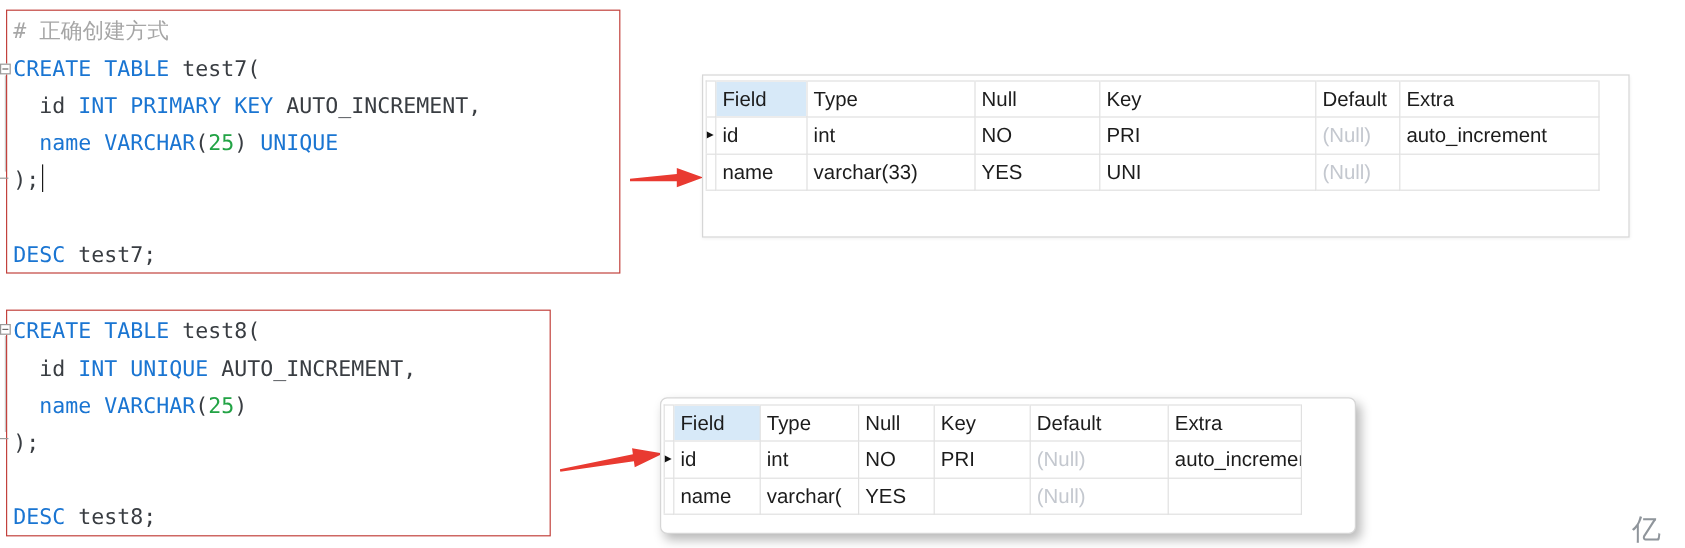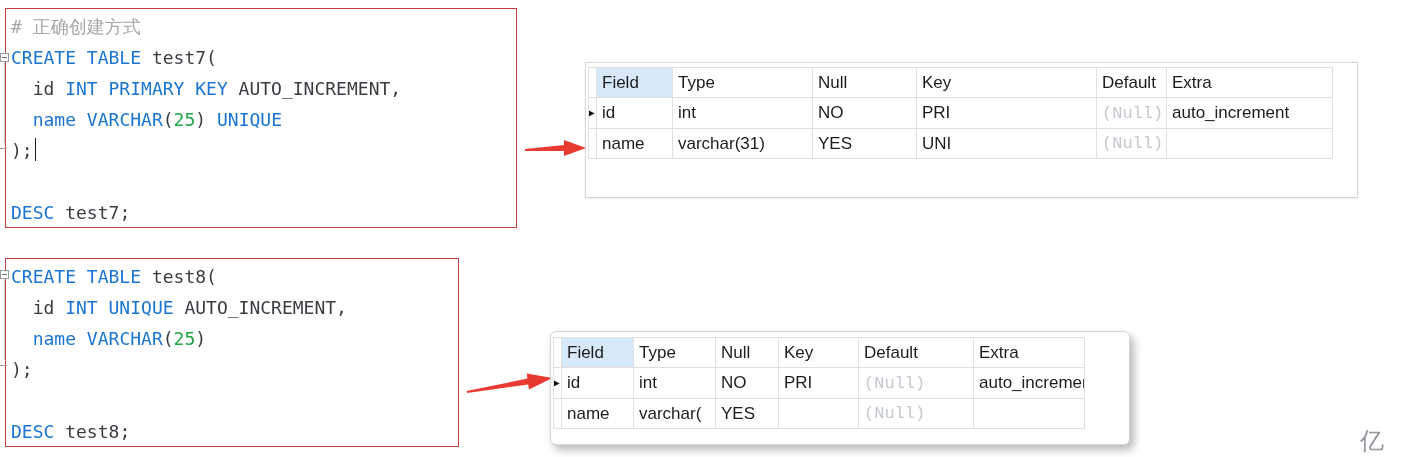--- a/index.html
+++ b/index.html
@@ -40,21 +40,21 @@
   #panel2{border-radius:6px;box-shadow:4px 5px 9px rgba(0,0,0,0.28);padding:5px 0 0 2px;}
   table.grid{border-collapse:collapse;table-layout:fixed;
     font-size:17px;color:var(--table-text);border:1px solid var(--grid-line);}
   table.grid th,table.grid td{
     height:30px;padding:0 4px 0 5px;text-align:left;font-weight:normal;
     border-right:1px solid var(--grid-line);border-bottom:1px solid var(--grid-line);
     white-space:nowrap;overflow:hidden;}
   table.grid th.first-col{background:var(--field-header-bg);}
   table.grid .gutter{padding:0;background:#fff;}
   .row-arrow{font-size:10px;color:#111;display:inline-block;margin-left:-2px;line-height:30px;}
-  td.null-val{color:var(--null-text);font-family:Liberation Mono, monospace;}
+  td.null-val{color:var(--null-text);}
 
   
   .red-arrow{display:block;}
 
   
   .watermark{display:flex;align-items:center;gap:22px;}
   .wm-prefix{font-size:14px;color:#ccd1d5;letter-spacing:1px;}
   .wm-brand{font-size:24px;color:#8f959b;}
 </style>
 </head>
@@ -104,21 +104,21 @@
           <td>id</td>
           <td>int</td>
           <td>NO</td>
           <td>PRI</td>
           <td class="null-val">(Null)</td>
           <td>auto_increment</td>
         </tr>
         <tr>
           <td class="gutter"></td>
           <td>name</td>
-          <td>varchar(31)</td>
+          <td>varchar(33)</td>
           <td>YES</td>
           <td>UNI</td>
           <td class="null-val">(Null)</td>
           <td></td>
         </tr>
       </tbody>
   </table>
 </div>
 
 <svg class="red-arrow abs" style="left:466px;top:372px;transform:rotate(-8deg);" width="88" height="24" viewBox="0 0 88 24">

